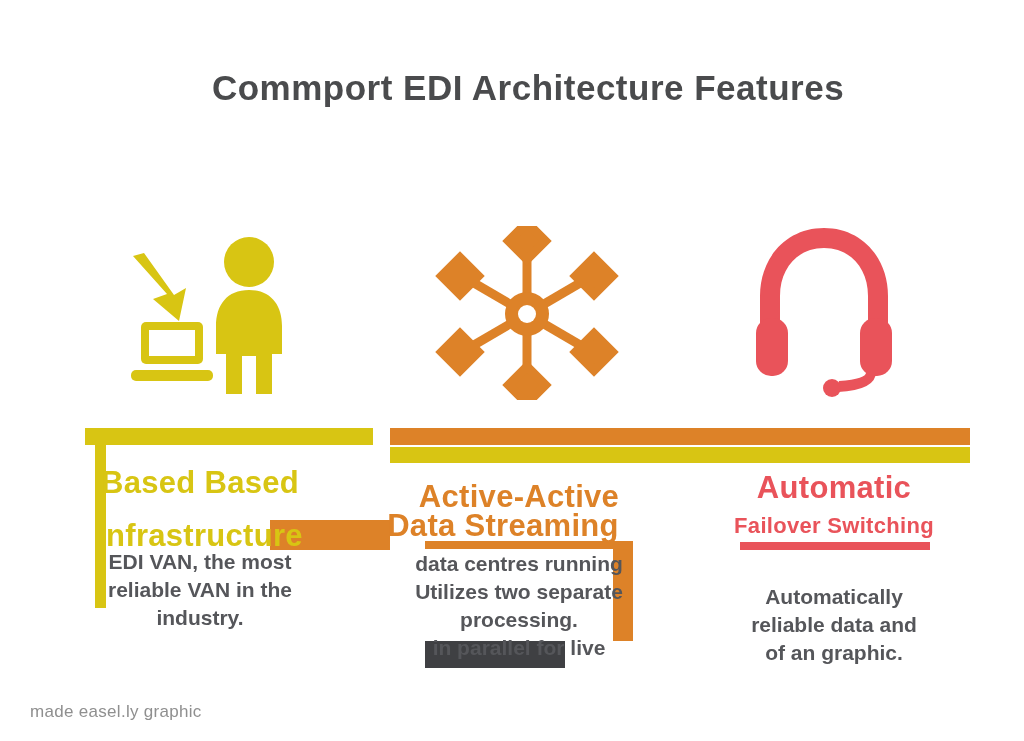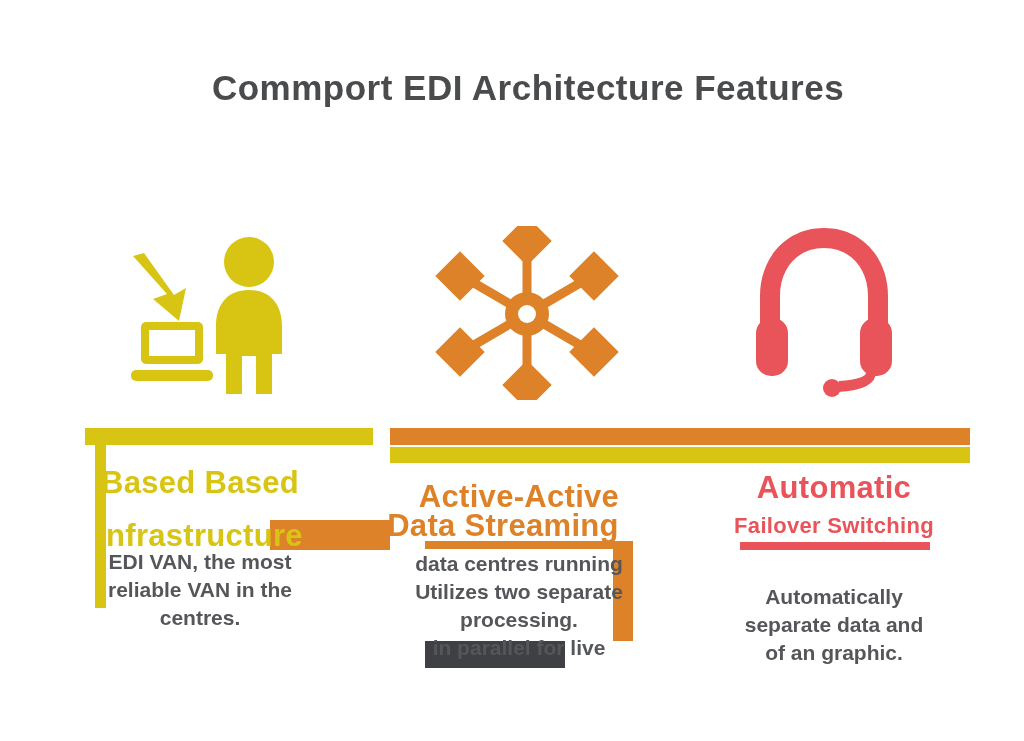--- a/index.html
+++ b/index.html
@@ -98,34 +98,35 @@
         <circle cx="92" cy="168" r="9"></circle>
       </g>
     </svg>
   </div>
 
   <div class="heading h-yellow" style="left:50px;top:463px;">Based Based</div>
   <div class="heading h-yellow" style="left:50px;top:516px;">Infrastructure</div>
   <div class="desc" style="left:50px;top:548px;">
     <div>EDI VAN, the most</div>
     <div>reliable VAN in the</div>
-    <div>centres.</div>
+    <div>industry.</div>
   </div>
 
   <div class="heading h-orange" style="left:369px;top:465px;margin-top:12px;">Active-Active</div>
   <div class="heading h-orange" style="left:353px;top:506px;">Data Streaming</div>
   <div class="desc" style="left:369px;top:550px;">
     <div>data centres running</div>
     <div>Utilizes two separate</div>
     <div>processing.</div>
     <div>in parallel for live</div>
   </div>
 
   <div class="heading h-red" style="left:684px;top:468px;">Automatic</div>
   <div class="heading h-red h-small" style="left:684px;top:506px;">Failover Switching</div>
   <div class="desc" style="left:684px;top:583px;">
     <div>Automatically</div>
-    <div>separate data and</div>
+    <div>reliable data and</div>
     <div>of an graphic.</div>
   </div>
 
+  <div class="credit">made easel.ly graphic</div>
 
 </div>
 
 </body></html>

